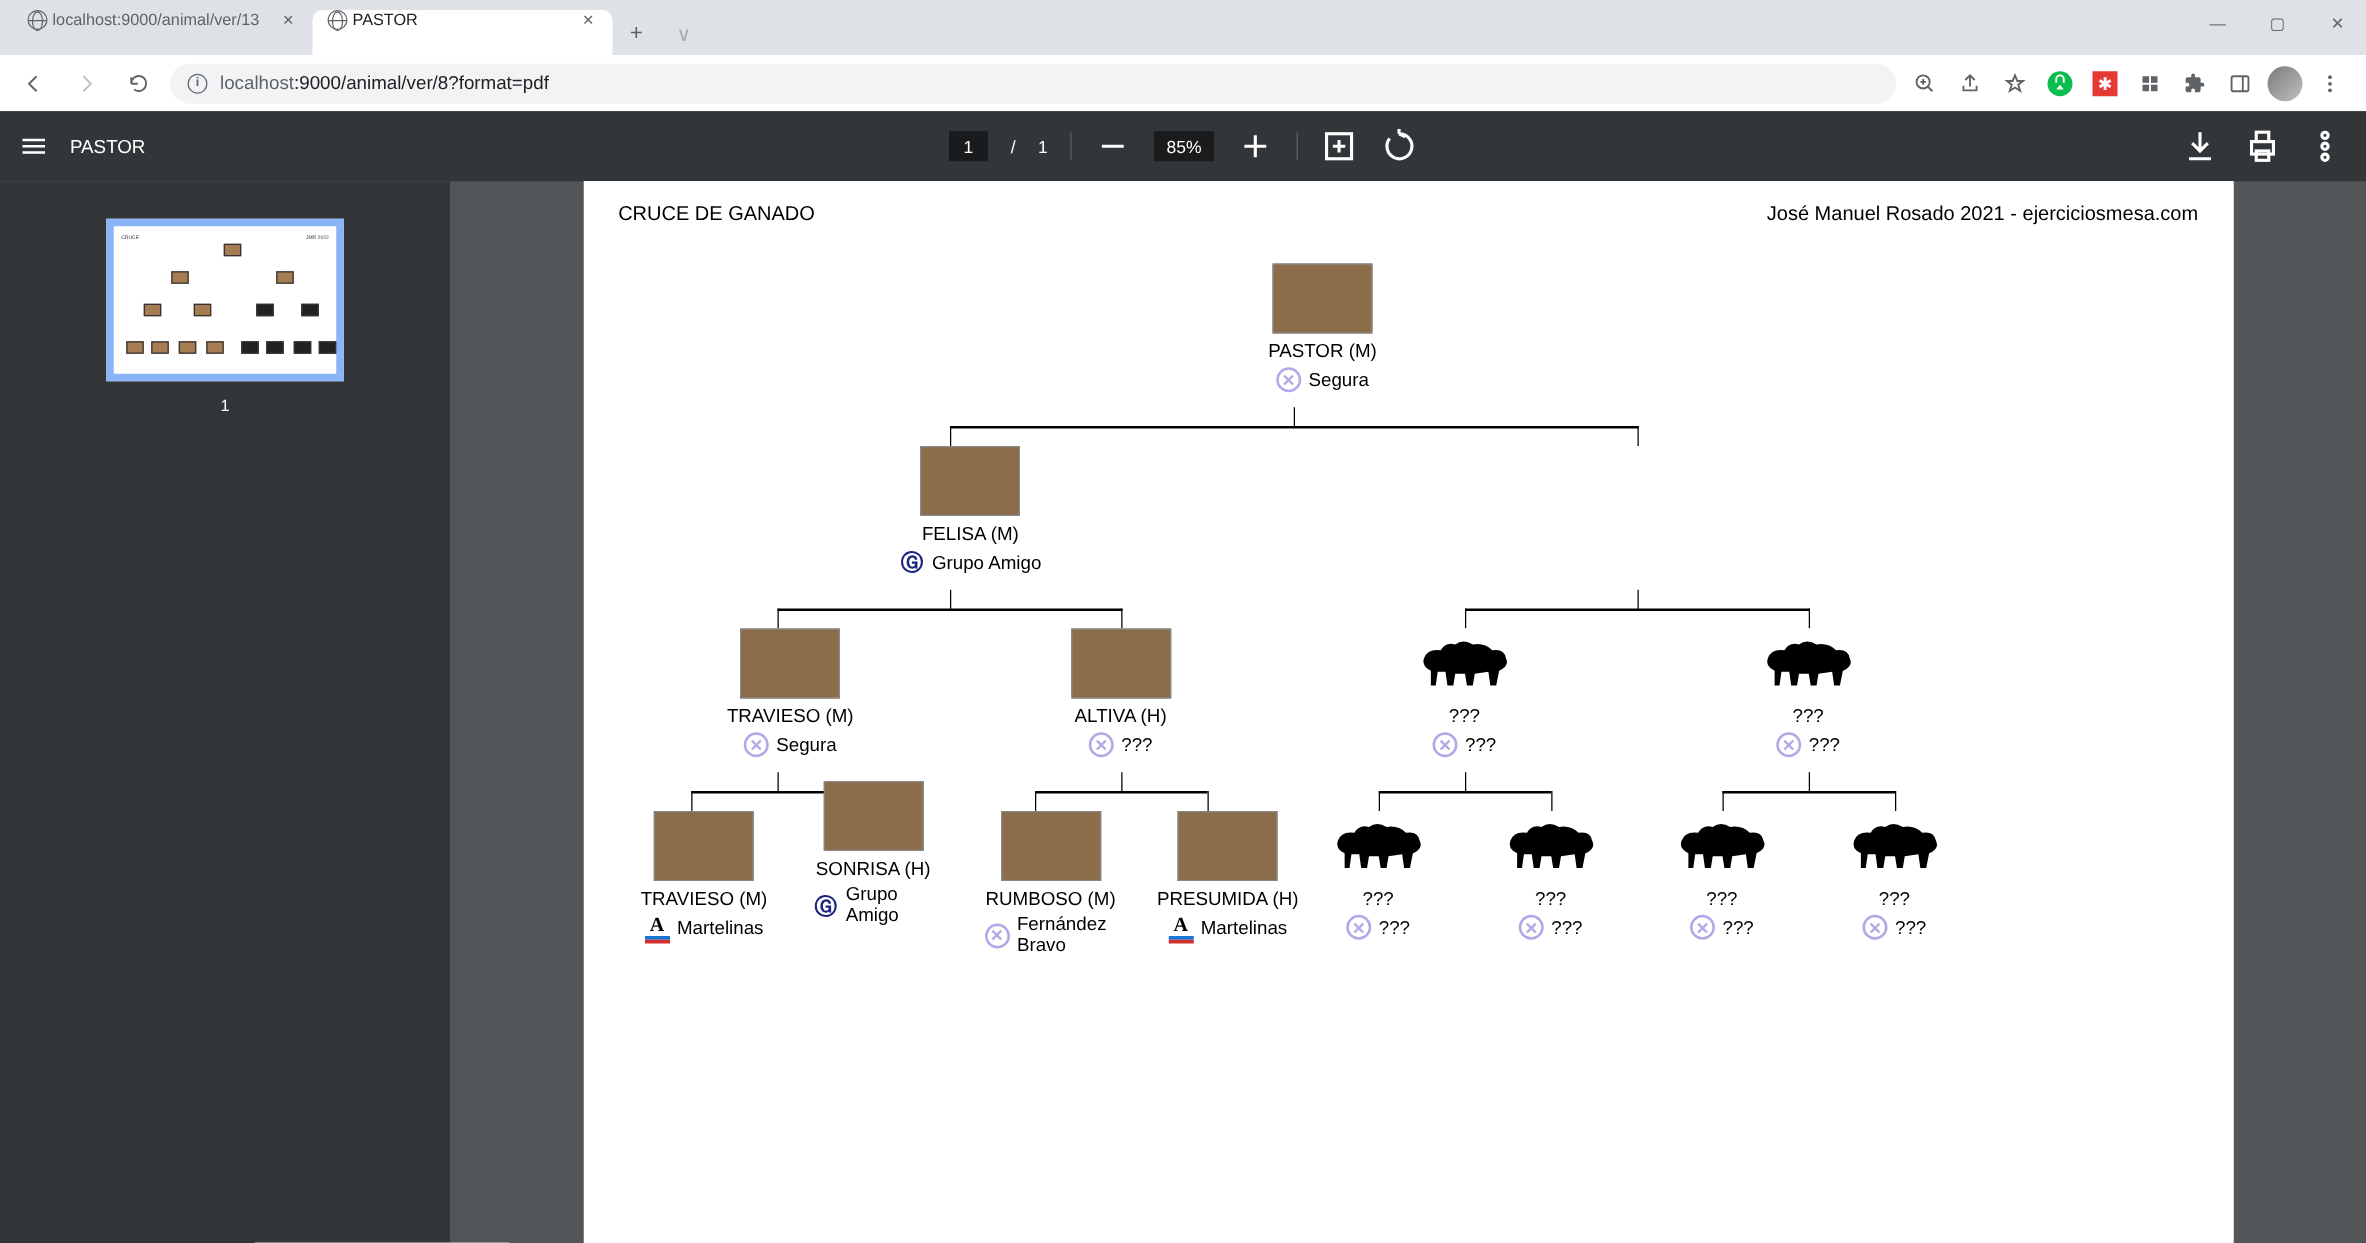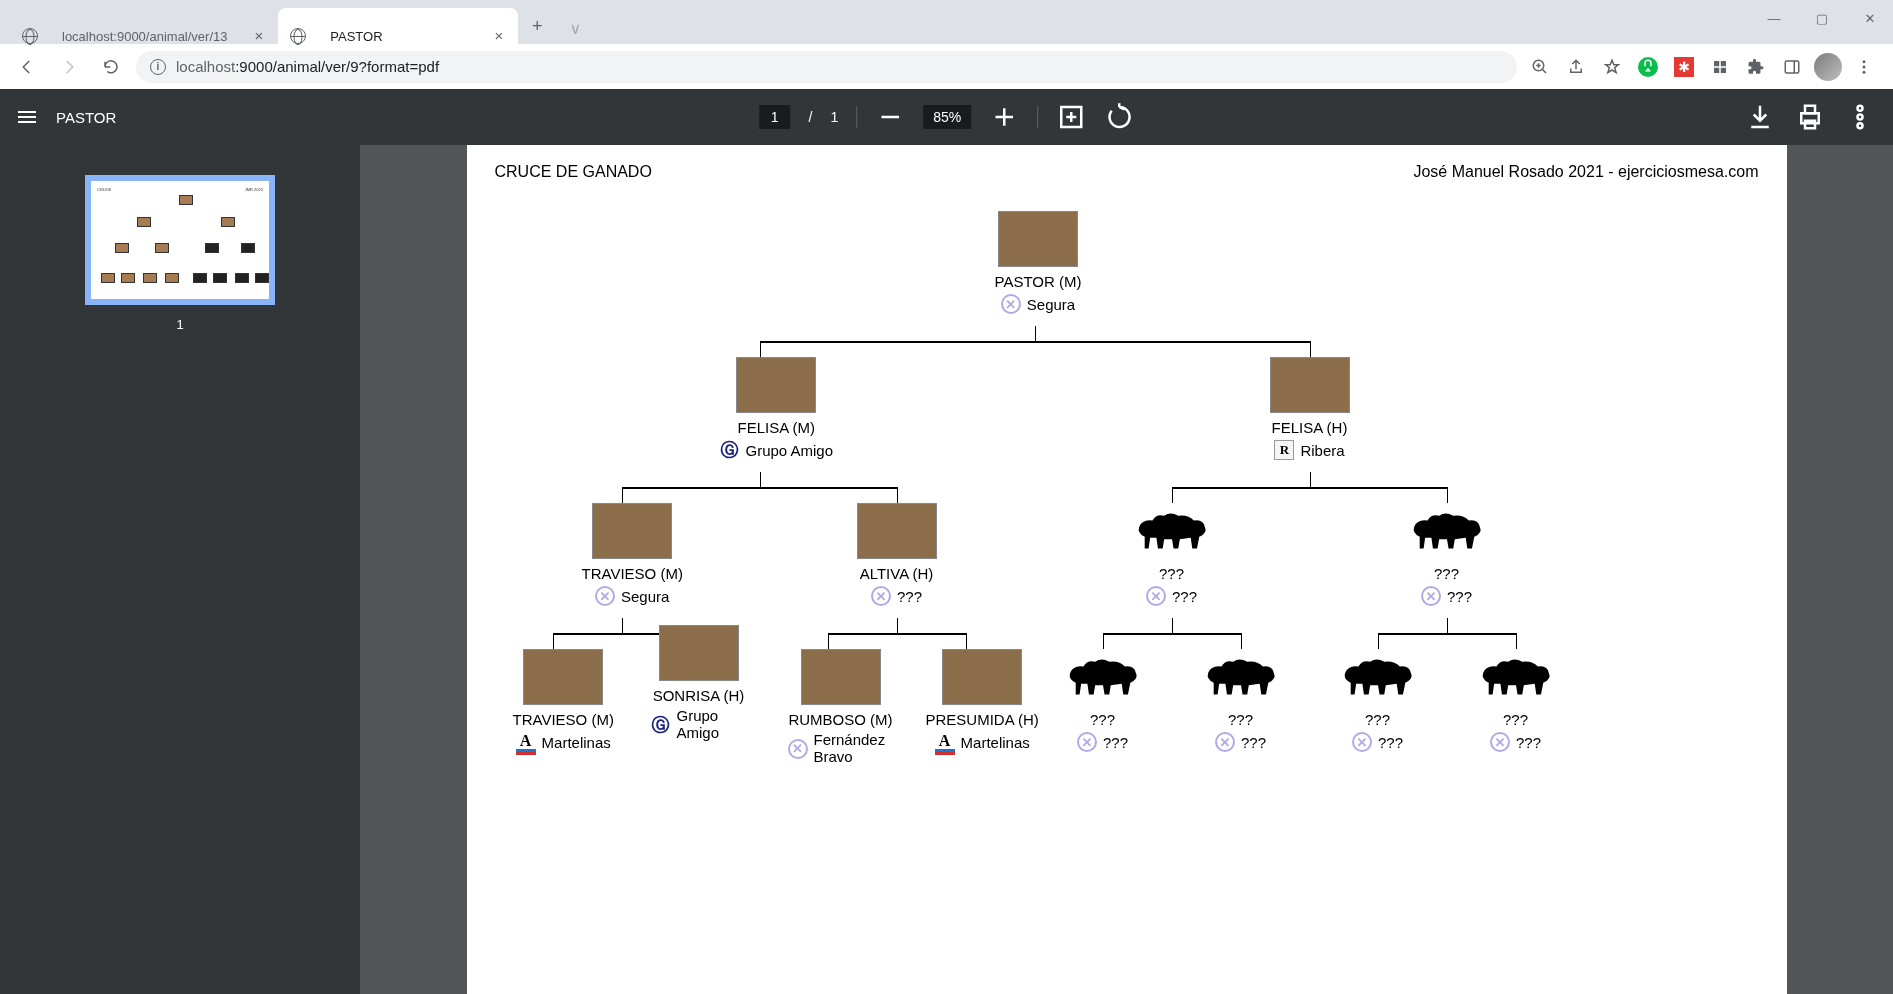--- a/index.html
+++ b/index.html
@@ -1,21 +1,21 @@
 <!DOCTYPE html>
 <html><head>
 <meta charset="utf-8">
 <style>
 *{margin:0;padding:0;box-sizing:border-box;font-family:"Segoe UI",Arial,sans-serif}
 body{width:1893px;height:994px;background:#fff;overflow:hidden}
 
 
 .chrome-top{height:89px;background:#dee1e6;display:flex;flex-direction:column}
 .tab-strip{height:44px;display:flex;align-items:flex-end;padding-left:10px}
-.tab{height:36px;display:flex;align-items:flex-end;padding:0 12px;border-radius:8px 8px 0 0;font-size:13px;color:#5f6368;gap:24px;min-width:240px;max-width:280px}
+.tab{height:36px;display:flex;align-items:flex-start;padding:0 12px;border-radius:8px 8px 0 0;font-size:13px;color:#5f6368;gap:4px;min-width:240px;max-width:280px}
 .tab.active{background:#fff;color:#202124}
 .tab .globe{width:16px;height:16px;border:1.5px solid #5f6368;border-radius:50%;position:relative;flex:0 0 16px}
 .tab .globe::before{content:"";position:absolute;top:0;left:50%;width:7px;height:14px;border:1.5px solid #5f6368;border-radius:50%;transform:translateX(-50%)}
 .tab .globe::after{content:"";position:absolute;left:0;top:50%;width:14px;height:0;border-top:1.5px solid #5f6368}
 .tab .ttl{flex:1;overflow:hidden;white-space:nowrap;text-overflow:ellipsis}
 .tab .x{font-size:15px;color:#5f6368;padding:0 3px;cursor:pointer}
 .newtab{width:30px;height:30px;display:flex;align-items:center;justify-content:center;font-size:18px;color:#5f6368;margin-left:4px;cursor:pointer;margin-bottom:3px}
 .win-ctrl{margin-left:auto;display:flex;gap:2px;align-self:flex-start;padding-top:2px}
 .win-ctrl span{width:46px;height:32px;display:flex;align-items:center;justify-content:center;color:#666;font-size:13px}
 .win-chev{width:46px;height:32px;display:flex;align-items:center;justify-content:center;color:#aaa;margin-right:6px}
@@ -121,21 +121,21 @@
           <path class="arr" d="M9 4l8 8-8 8"></path>
         </svg>
       </div>
     <div class="nav-ico">
         <svg viewBox="0 0 24 24">
           <path class="arr" d="M4 12a8 8 0 1 1 3 6M4 12V5m0 7h7"></path>
         </svg>
       </div>
     <div class="omni">
       <span class="site-ico">i</span>
-      <span><span class="host">localhost</span><span class="path">:9000/animal/ver/9?format=pdf</span></span>
+      <span><span class="host">localhost</span><span class="path">:9000/animal/ver/8?format=pdf</span></span>
     </div>
     <div class="ext-row">
       <div class="ext-ico">
           <svg viewBox="0 0 24 24" stroke="#5f6368" fill="none" stroke-width="2">
             <circle cx="10" cy="10" r="7"></circle>
             <path d="M15 15l5 5M7 10h6M10 7v6"></path>
           </svg>
         </div>
       <div class="ext-ico">
           <svg viewBox="0 0 24 24" stroke="#5f6368" fill="none" stroke-width="2">
@@ -290,21 +290,21 @@
         <svg width="0" height="0" style="position:absolute">
             <defs>
               <g id="bull">
                 <path fill="#000" d="M15 35 Q5 30 8 22 Q12 12 25 14 Q30 5 40 8 Q48 2 58 8 Q70 6 78 14 Q90 12 92 22 Q96 30 85 35 L82 50 L76 50 L74 36 L60 38 L58 50 L52 50 L50 38 L40 38 L38 50 L32 50 L30 36 L22 36 L20 50 L15 50 Z M8 22 L2 15 M92 22 L98 28"></path>
               </g>
             </defs>
           </svg>
 
         <div class="tree" style="height:640px">
 
-          <div class="node" style="left:500px;top:0">
+          <div class="node" style="left:520px;top:0">
             <div class="img c-brown"></div>
             <div class="nm">PASTOR (M)</div>
             <div class="brand">
                 <span class="bicon x">✕</span>
                 <span>Segura</span>
               </div>
           </div>
 
           <div class="conn v" style="left:540px;top:115px;height:16px"></div>
           <div class="conn h" style="left:265px;top:130px;width:551px"></div>
@@ -312,28 +312,20 @@
           <div class="conn v" style="left:815px;top:130px;height:16px"></div>
 
           <div class="node" style="left:225px;top:146px">
             <div class="img c-grass"></div>
             <div class="nm">FELISA (M)</div>
             <div class="brand">
                 <span class="bicon g">Ⓖ</span>
                 <span>Grupo Amigo</span>
               </div>
           </div>
-          <div class="node" style="left:775px;top:146px">
-            <div class="img c-brown"></div>
-            <div class="nm">FELISA (H)</div>
-            <div class="brand">
-                <span class="bicon r">R</span>
-                <span>Ribera</span>
-              </div>
-          </div>
 
           <div class="conn v" style="left:265px;top:261px;height:16px"></div>
           <div class="conn h" style="left:127px;top:276px;width:276px"></div>
           <div class="conn v" style="left:127px;top:276px;height:16px"></div>
           <div class="conn v" style="left:402px;top:276px;height:16px"></div>
 
           <div class="conn v" style="left:815px;top:261px;height:16px"></div>
           <div class="conn h" style="left:677px;top:276px;width:276px"></div>
           <div class="conn v" style="left:677px;top:276px;height:16px"></div>
           <div class="conn v" style="left:952px;top:276px;height:16px"></div>

